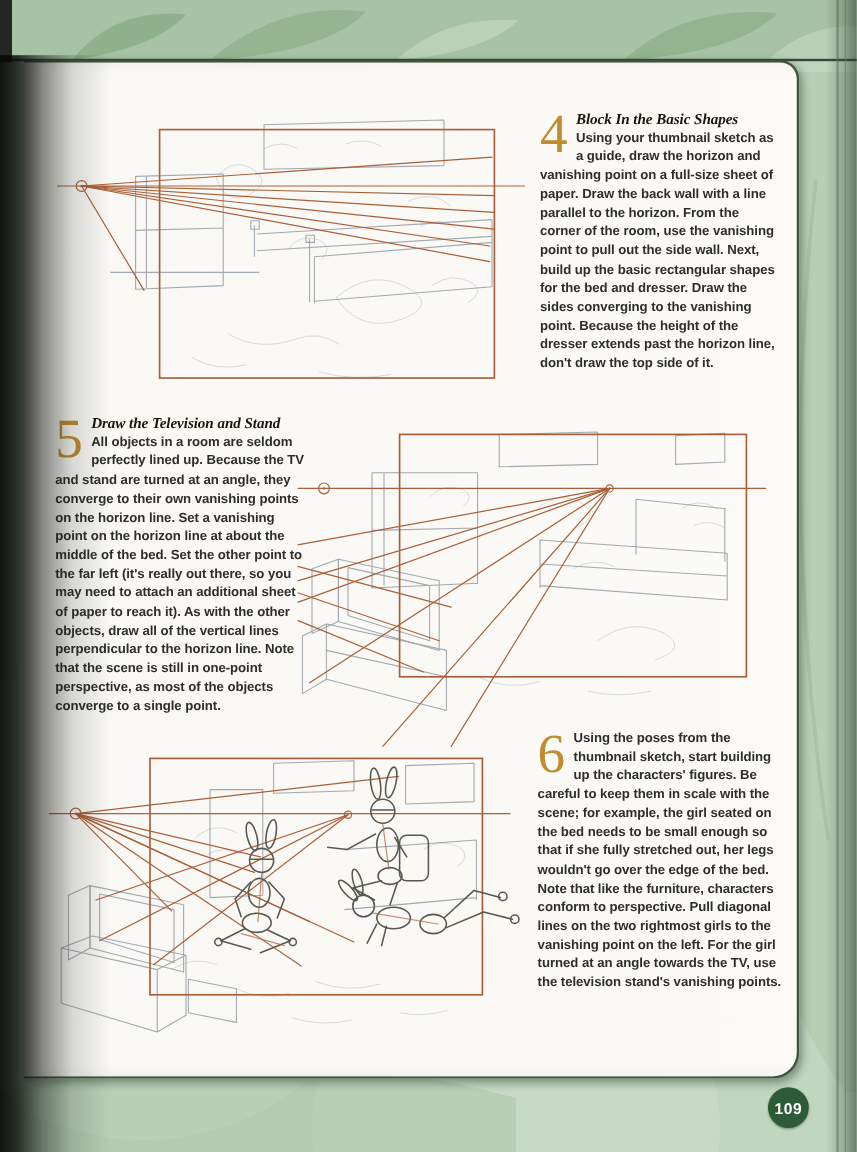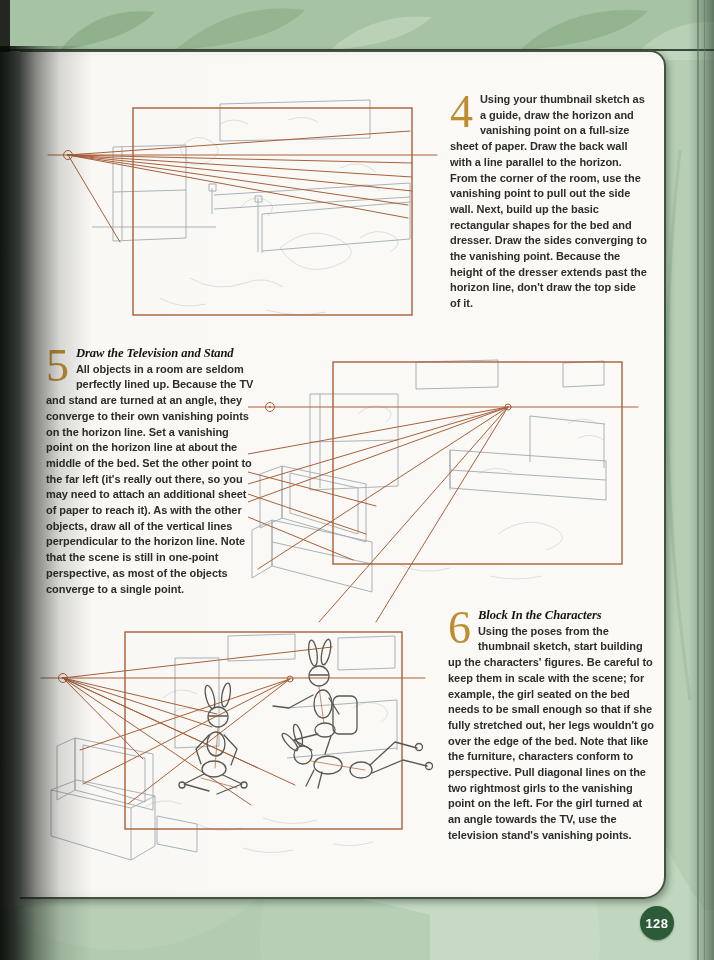--- a/index.html
+++ b/index.html
@@ -255,33 +255,33 @@
     <g class="of">
       <path d="M185,110 L182,150"></path>
       <path d="M168,160 L204,170"></path>
       <path d="M286,69 L291,106"></path>
       <path d="M278,143 L332,152"></path>
     </g>
   </svg>
 
   <div class="step step-4">
     <span class="step-num">4</span>
+    <span class="step-title">Block In the Basic Shapes</span>
     <span class="step-body">Using your thumbnail sketch as a guide, draw the horizon and vanishing point on a full-size sheet of paper. Draw the back wall with a line parallel to the horizon. From the corner of the room, use the vanishing point to pull out the side wall. Next, build up the basic rectangular shapes for the bed and dresser. Draw the sides converging to the vanishing point. Because the height of the dresser extends past the horizon line, don't draw the top side of it.</span>
   </div>
 
   <div class="step step-5">
     <span class="step-num">5</span>
     <span class="step-title">Draw the Television and Stand</span>
     <span class="step-body">All objects in a room are seldom perfectly lined up. Because the TV and stand are turned at an angle, they converge to their own vanishing points on the horizon line. Set a vanishing point on the horizon line at about the middle of the bed. Set the other point to the far left (it's really out there, so you may need to attach an additional sheet of paper to reach it). As with the other objects, draw all of the vertical lines perpendicular to the horizon line. Note that the scene is still in one-point perspective, as most of the objects converge to a single point.</span>
   </div>
 
   <div class="step step-6">
     <span class="step-num">6</span>
-    <span class="step-title">Block In the Characters</span>
     <span class="step-body">Using the poses from the thumbnail sketch, start building up the characters' figures. Be careful to keep them in scale with the scene; for example, the girl seated on the bed needs to be small enough so that if she fully stretched out, her legs wouldn't go over the edge of the bed. Note that like the furniture, characters conform to perspective. Pull diagonal lines on the two rightmost girls to the vanishing point on the left. For the girl turned at an angle towards the TV, use the television stand's vanishing points.</span>
   </div>
 </div>
 
 <div class="spine-strip"></div>
 <div class="spine-shadow"></div>
 <div class="badge">
-  <span>128</span>
+  <span>109</span>
 </div>
 
 </body></html>

